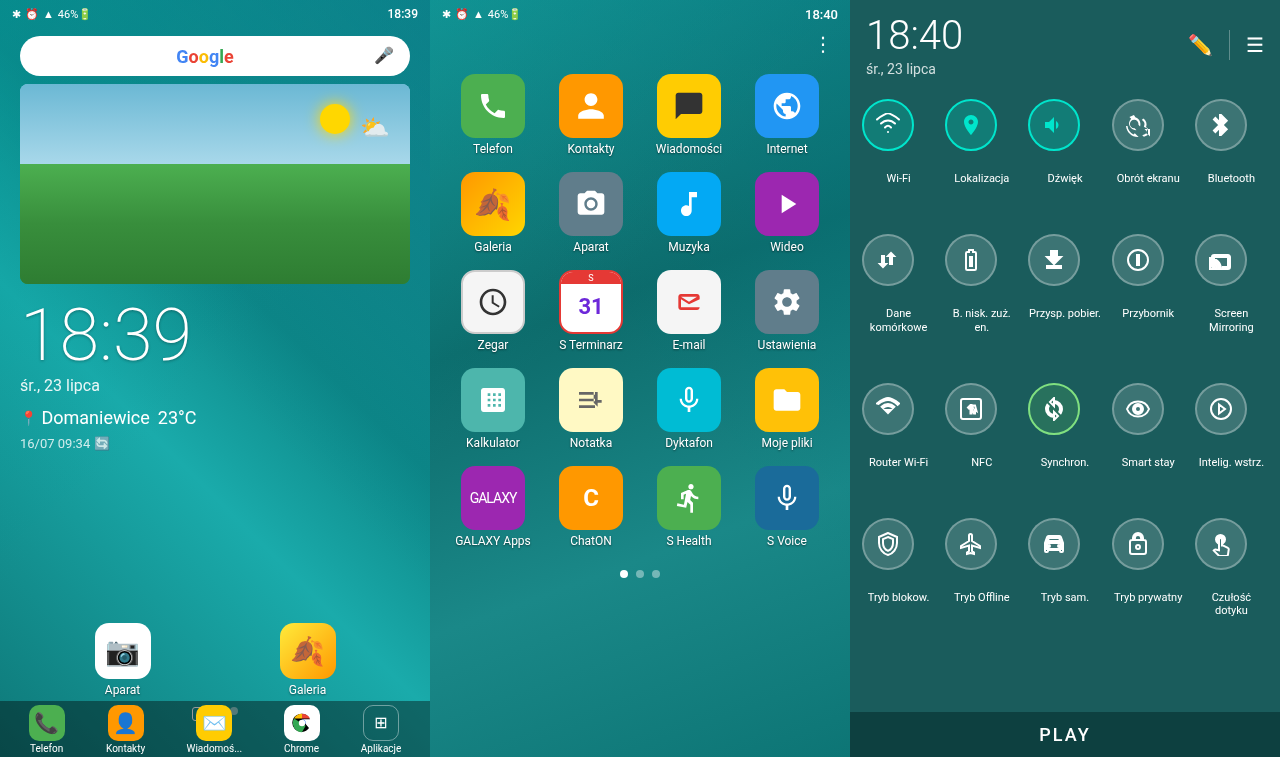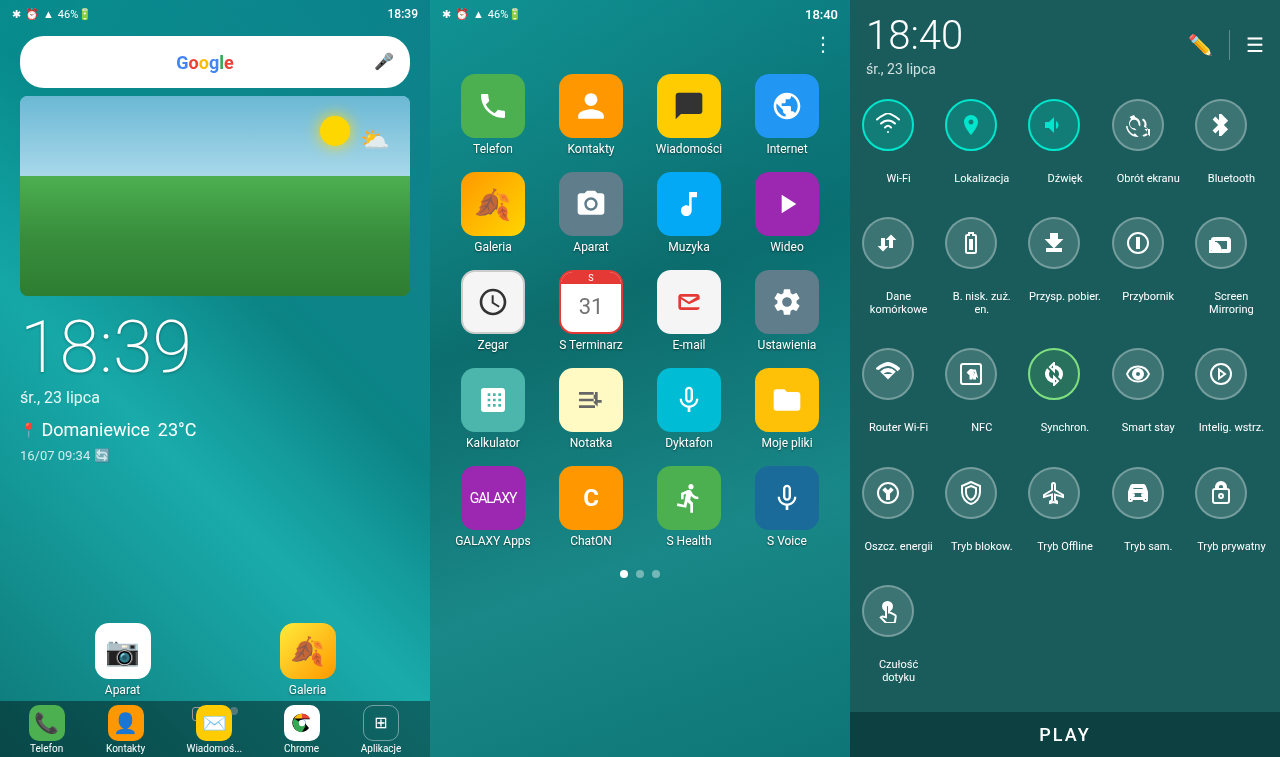--- a/index.html
+++ b/index.html
@@ -48,21 +48,21 @@
 
     .lock-google-bar {
       position: relative;
       z-index: 10;
       margin: 8px 20px;
       background: white;
       border-radius: 24px;
       display: flex;
       align-items: center;
       padding: 8px 16px;
-      height: 52px;
+      height: 40px;
     }
     .lock-google-logo {
       font-size: 18px;
       font-weight: bold;
       color: #4285f4;
       flex: 1;
       text-align: center;
     }
     .lock-google-logo span.g { color: #4285f4; }
     .lock-google-logo span.o1 { color: #ea4335; }
@@ -634,21 +634,21 @@
         <svg width="32" height="32" viewBox="0 0 24 24" fill="#333">
             <path d="M11.99 2C6.47 2 2 6.48 2 12s4.47 10 9.99 10C17.52 22 22 17.52 22 12S17.52 2 11.99 2zM12 20c-4.42 0-8-3.58-8-8s3.58-8 8-8 8 3.58 8 8-3.58 8-8 8zm.5-13H11v6l5.25 3.15.75-1.23-4.5-2.67V7z"></path>
           </svg>
       </div>
       <span class="app-label">Zegar</span>
     </div>
     <div class="app-item">
       <div class="app-icon ai-calendar" style="border:2px solid #e53935;">
         <div style="text-align:center;">
           <div style="background:#e53935;color:white;font-size:9px;border-radius:2px 2px 0 0;padding:1px;width:100%;position:absolute;top:0;left:0;">S</div>
-          <div style="font-size:22px;font-weight:normal;color:#737373;margin-top:8px;">31</div>
+          <div style="font-size:22px;font-weight:bold;color:#6d28d9;margin-top:8px;">31</div>
         </div>
       </div>
       <span class="app-label">S Terminarz</span>
     </div>
     <div class="app-item">
       <div class="app-icon ai-email">
         <svg width="32" height="32" viewBox="0 0 24 24">
             <circle cx="12" cy="12" r="10" fill="#f5f5f5"></circle>
             <path d="M20 8c0-1.1-.9-2-2-2H6c-1.1 0-2 .9-2 2v8c0 1.1.9 2 2 2h12c1.1 0 2-.9 2-2V8zm-2 0l-6 3.75L6 8h12zm0 8H6V10l6 3.75L20 10v6z" fill="#e53935"></path>
           </svg>
@@ -865,28 +865,20 @@
       <div class="qs-circle">
         <svg class="qs-svg" viewBox="0 0 24 24" fill="white" stroke="none">
             <path d="M12 2C6.48 2 2 6.48 2 12s4.48 10 10 10 10-4.48 10-10S17.52 2 12 2zm-2 14.5v-9l6 4.5-6 4.5z"></path>
           </svg>
       </div>
       <span class="qs-label">Intelig. wstrz.</span>
     </div>
     <div class="qs-item">
       <div class="qs-circle">
         <svg class="qs-svg" viewBox="0 0 24 24" fill="white" stroke="none">
-            <path d="M12 2C6.48 2 2 6.48 2 12s4.48 10 10 10 10-4.48 10-10S17.52 2 12 2zm1 10.29V18h-2v-5.71l-3.29-3.29 1.41-1.41L12 10.59l2.88-2.89 1.41 1.41-3.29 3.18z"></path>
-          </svg>
-      </div>
-      <span class="qs-label">Oszcz. energii</span>
-    </div>
-    <div class="qs-item">
-      <div class="qs-circle">
-        <svg class="qs-svg" viewBox="0 0 24 24" fill="white" stroke="none">
             <path d="M12 1L3 5v6c0 5.55 3.84 10.74 9 12 5.16-1.26 9-6.45 9-12V5l-9-4zm0 4l5 2.18V11c0 3.5-2.33 6.79-5 7.93-2.67-1.14-5-4.43-5-7.93V7.18L12 5z"></path>
           </svg>
       </div>
       <span class="qs-label">Tryb blokow.</span>
     </div>
     <div class="qs-item">
       <div class="qs-circle">
         <svg class="qs-svg" viewBox="0 0 24 24" fill="white" stroke="none">
             <path d="M21 16v-2l-8-5V3.5c0-.83-.67-1.5-1.5-1.5S10 2.67 10 3.5V9l-8 5v2l8-2.5V19l-2 1.5V22l3.5-1 3.5 1v-1.5L13 19v-5.5l8 2.5z"></path>
           </svg>

